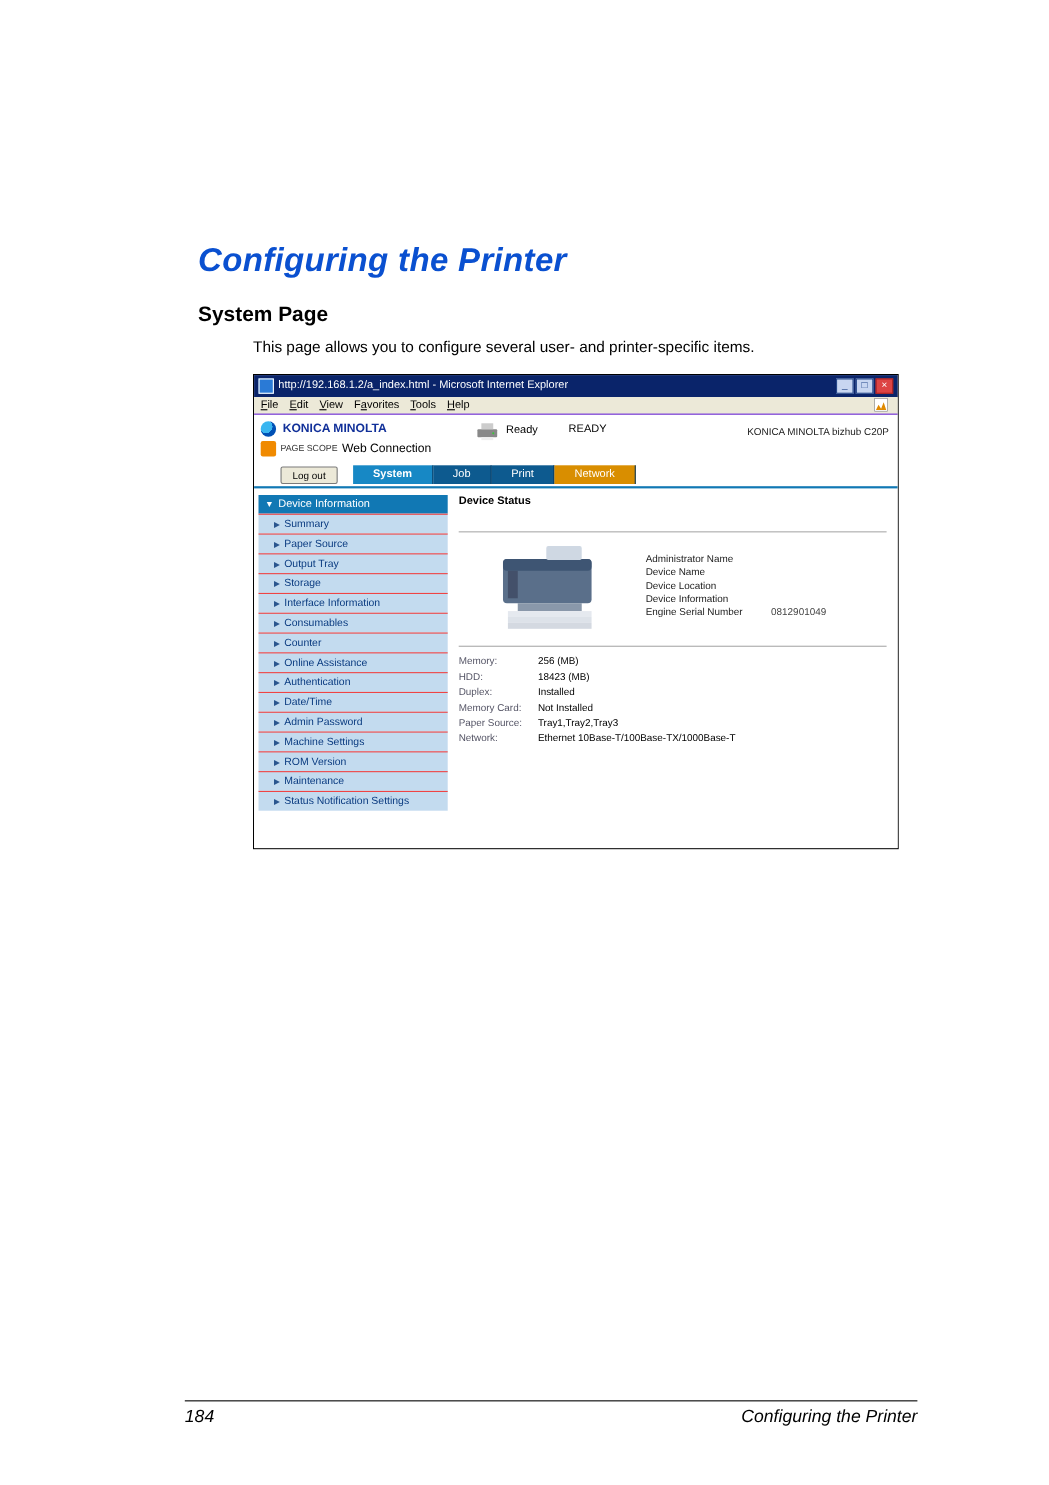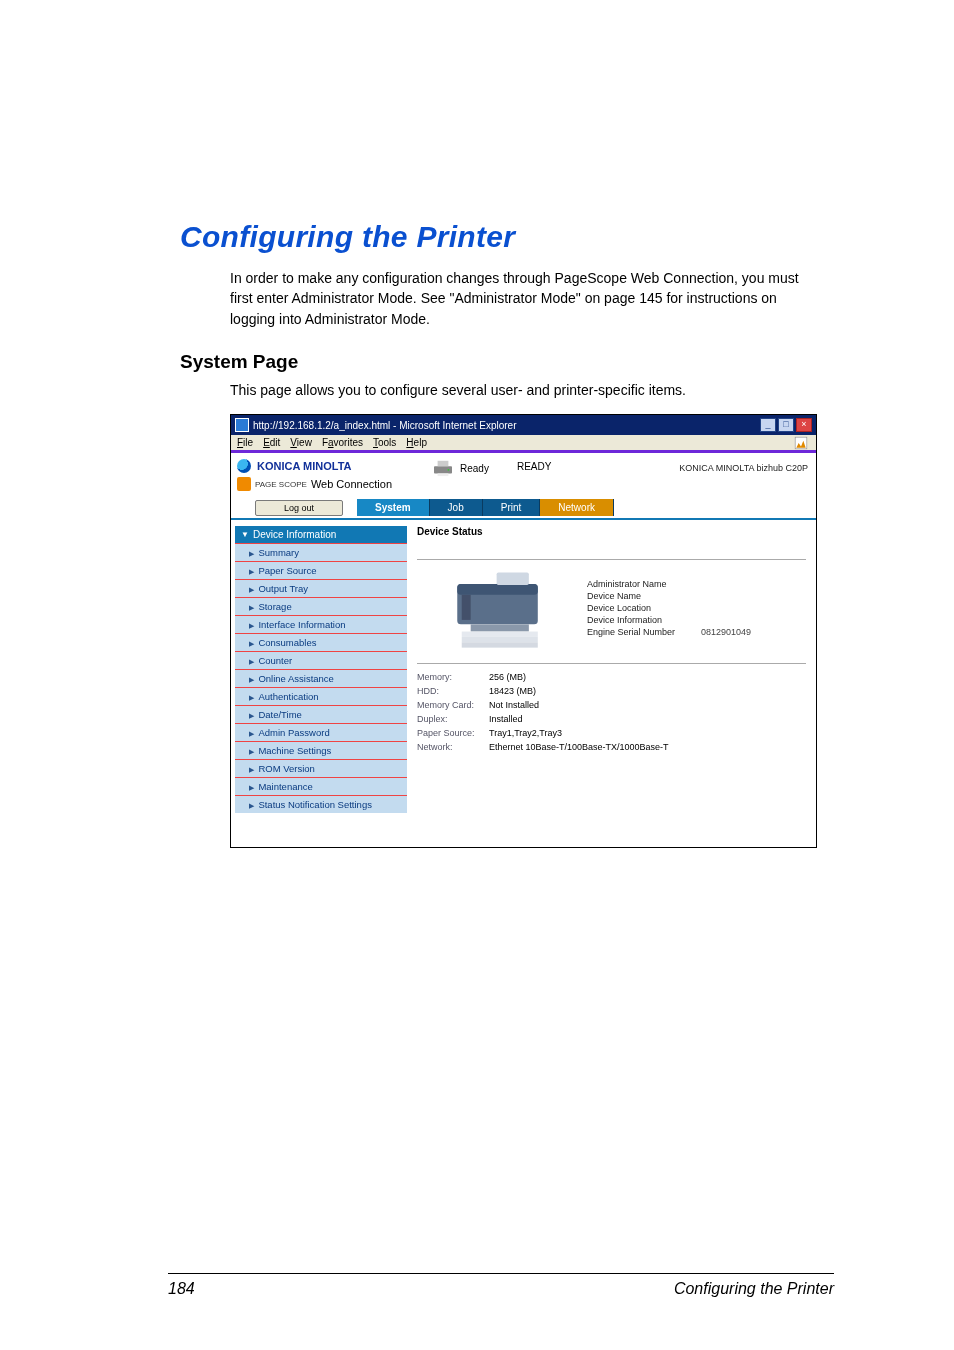--- a/index.html
+++ b/index.html
@@ -79,21 +79,21 @@
 }
 .bs-wbtn.close { background: #d44; color: #fff; border-color: #a22; }
 
 .bs-menubar {
   background: #ece9d8;
   display: flex;
   align-items: center;
   padding: 2px 6px;
   gap: 10px;
   font-size: 10px;
-  border-bottom: 3px solid #6d28d9;
+  border-bottom: 1px solid #6d28d9;
   position: relative;
 }
 .bs-menubar .mitem { cursor: default; }
 .bs-menubar .underline { text-decoration: underline; }
 .bs-throbber {
   position: absolute;
   right: 4px;
   width: 18px; height: 14px;
   background: #ece9d8;
 }
@@ -155,21 +155,21 @@
 }
 
 .bs-row2 {
   display: flex;
   align-items: flex-end;
   gap: 14px;
   padding: 2px 8px 0 24px;
 }
 .logout-btn {
   font-size: 9px;
-  padding: 2px 28px;
+  padding: 2px 10px;
   background: #ece9d8;
   border: 1px solid #7a7a7a;
   border-radius: 2px;
 }
 .tabs {
   display: flex;
   gap: 0;
 }
 .tab {
   font-size: 10px;
@@ -264,21 +264,20 @@
   font-style: italic;
   font-size: 16px;
   padding-top: 6px;
 }
 </style>
 </head>
 <body>
 
 <div class="page">
   <h1 class="h1-title">Configuring the Printer</h1>
-  <div class="body-text">In order to make any configuration changes through PageScope Web Connection, you must first enter Administrator Mode. See "Administrator Mode" on page 145 for instructions on logging into Administrator Mode.</div>
 
   <div class="h2-title">System Page</div>
   <div class="body-text2">This page allows you to configure several user- and printer-specific items.</div>
 
   <div class="browser-shot">
 
     <div class="bs-titlebar">
       <div class="bs-ie-icon"></div>
       <div class="bs-title-text">http://192.168.1.2/a_index.html - Microsoft Internet Explorer</div>
       <div class="bs-wbtns">
@@ -411,26 +410,26 @@
           <div class="spec-table">
             <div class="row">
                 <span class="k">Memory:</span>
                 <span class="v">256 (MB)</span>
               </div>
             <div class="row">
                 <span class="k">HDD:</span>
                 <span class="v">18423 (MB)</span>
               </div>
             <div class="row">
+                <span class="k">Duplex:</span>
+                <span class="v">Installed</span>
+              </div>
+            <div class="row">
                 <span class="k">Memory Card:</span>
                 <span class="v">Not Installed</span>
-              </div>
-            <div class="row">
-                <span class="k">Duplex:</span>
-                <span class="v">Installed</span>
               </div>
             <div class="row">
                 <span class="k">Paper Source:</span>
                 <span class="v">Tray1,Tray2,Tray3</span>
               </div>
             <div class="row">
                 <span class="k">Network:</span>
                 <span class="v">Ethernet 10Base-T/100Base-TX/1000Base-T</span>
               </div>
           </div>

